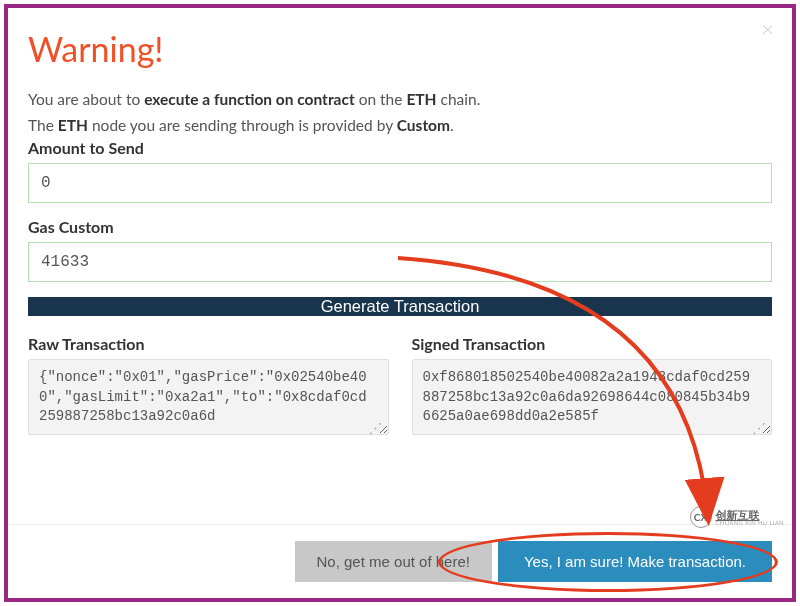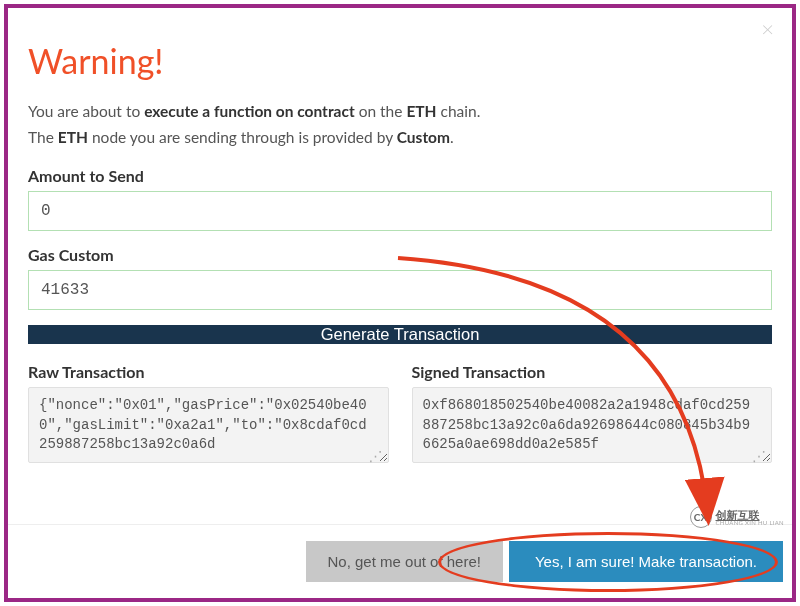--- a/index.html
+++ b/index.html
@@ -31,27 +31,27 @@
       color: #ccc;
       cursor: pointer;
       font-weight: 300;
       line-height: 1;
     }
     h1.warning {
       color: #f05028;
       font-size: 34px;
       font-weight: 400;
       margin-bottom: 18px;
-      margin-top: 16px;
+      margin-top: 4px;
     }
     .description {
       color: #555;
       font-size: 15.5px;
       line-height: 1.65;
-      margin-bottom: 16px;
+      margin-bottom: 0;
     }
     .description strong {
       color: #333;
       font-weight: 700;
     }
     .field-label {
       font-weight: 700;
       color: #333;
       font-size: 16px;
       margin-bottom: 6px;
@@ -93,21 +93,21 @@
       padding: 8px 20px 8px 10px;
       font-family: 'Courier New', monospace;
       font-size: 14px;
       color: #555;
       resize: vertical;
       line-height: 1.4;
       overflow: hidden;
     }
     .modal-footer {
       border-top: 1px solid #eee;
-      padding: 16px 9px;
+      padding: 16px 20px;
       display: flex;
       justify-content: flex-end;
       gap: 6px;
       position: absolute;
       bottom: 0;
       left: 0;
       right: 0;
       background: #fff;
     }
     .btn-secondary {

